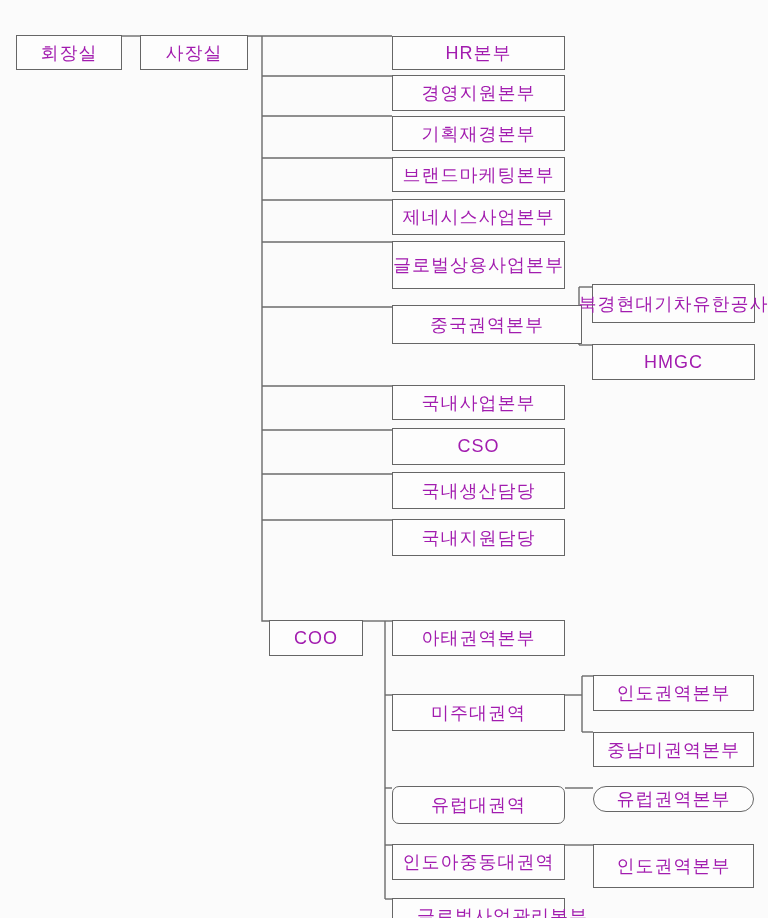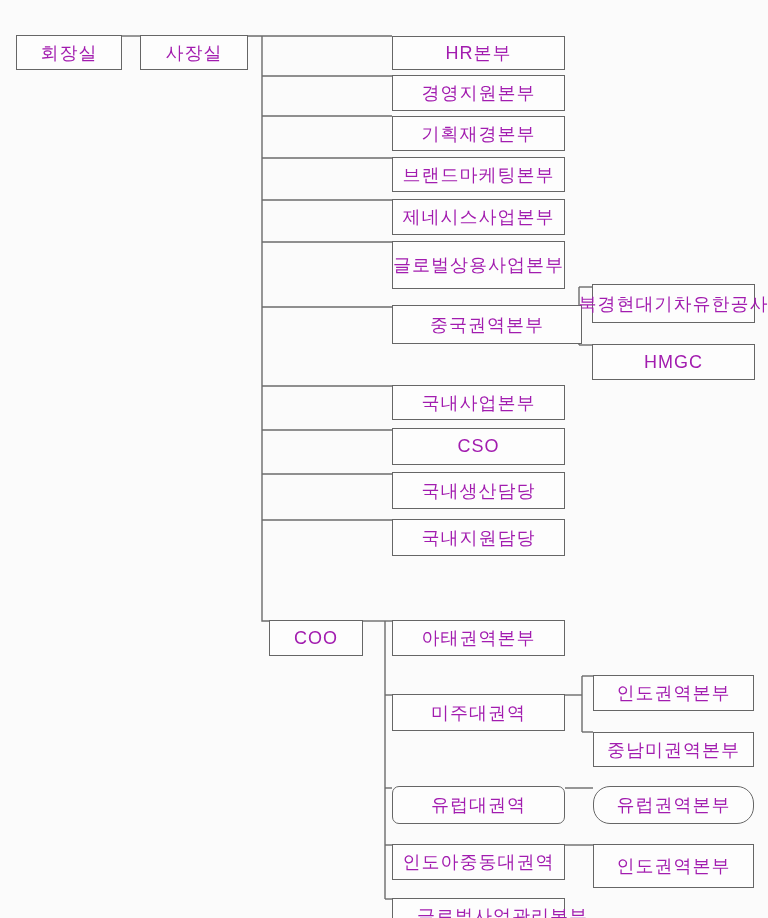--- a/index.html
+++ b/index.html
@@ -93,16 +93,16 @@
       <div class="node" style="left: 269px; top: 603px; width: 94px; height: 36px;">COO</div>
       <div class="node" style="left: 392px; top: 603px; width: 173px; height: 36px;">아태권역본부</div>
       <div class="node" style="left: 392px; top: 677px; width: 173px; height: 37px;">미주대권역</div>
       <div class="node" style="left: 392px; top: 769px; width: 173px; height: 38px; border-radius: 7px;">유럽대권역</div>
       <div class="node" style="left: 392px; top: 827px; width: 173px; height: 36px;">인도아중동대권역</div>
       <div class="node" style="left: 392px; top: 881px; width: 173px; height: 36px; padding-left: 48px;">글로벌사업관리본부</div>
       <div class="node" style="left: 592px; top: 267px; width: 163px; height: 39px;">북경현대기차유한공사</div>
       <div class="node" style="left: 592px; top: 327px; width: 163px; height: 36px;">HMGC</div>
       <div class="node" style="left: 593px; top: 658px; width: 161px; height: 36px;">인도권역본부</div>
       <div class="node" style="left: 593px; top: 715px; width: 161px; height: 35px;">중남미권역본부</div>
-      <div class="node" style="left: 593px; top: 769px; width: 161px; height: 38px; border-radius: 17px;">유럽권역본부</div>
+      <div class="node" style="left: 593px; top: 769px; width: 161px; height: 26px; border-radius: 17px;">유럽권역본부</div>
       <div class="node" style="left: 593px; top: 827px; width: 161px; height: 44px;">인도권역본부</div>
     </div>
 </div>
 
 </body></html>

